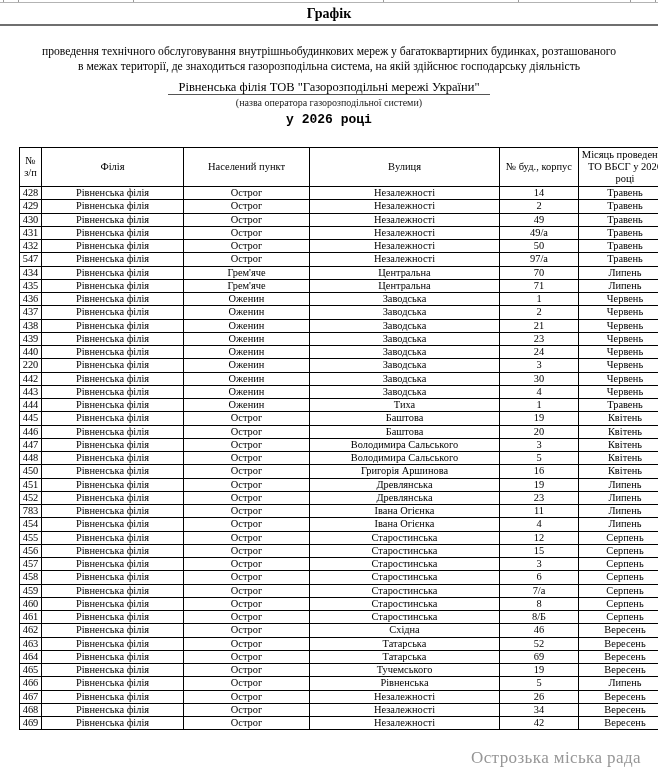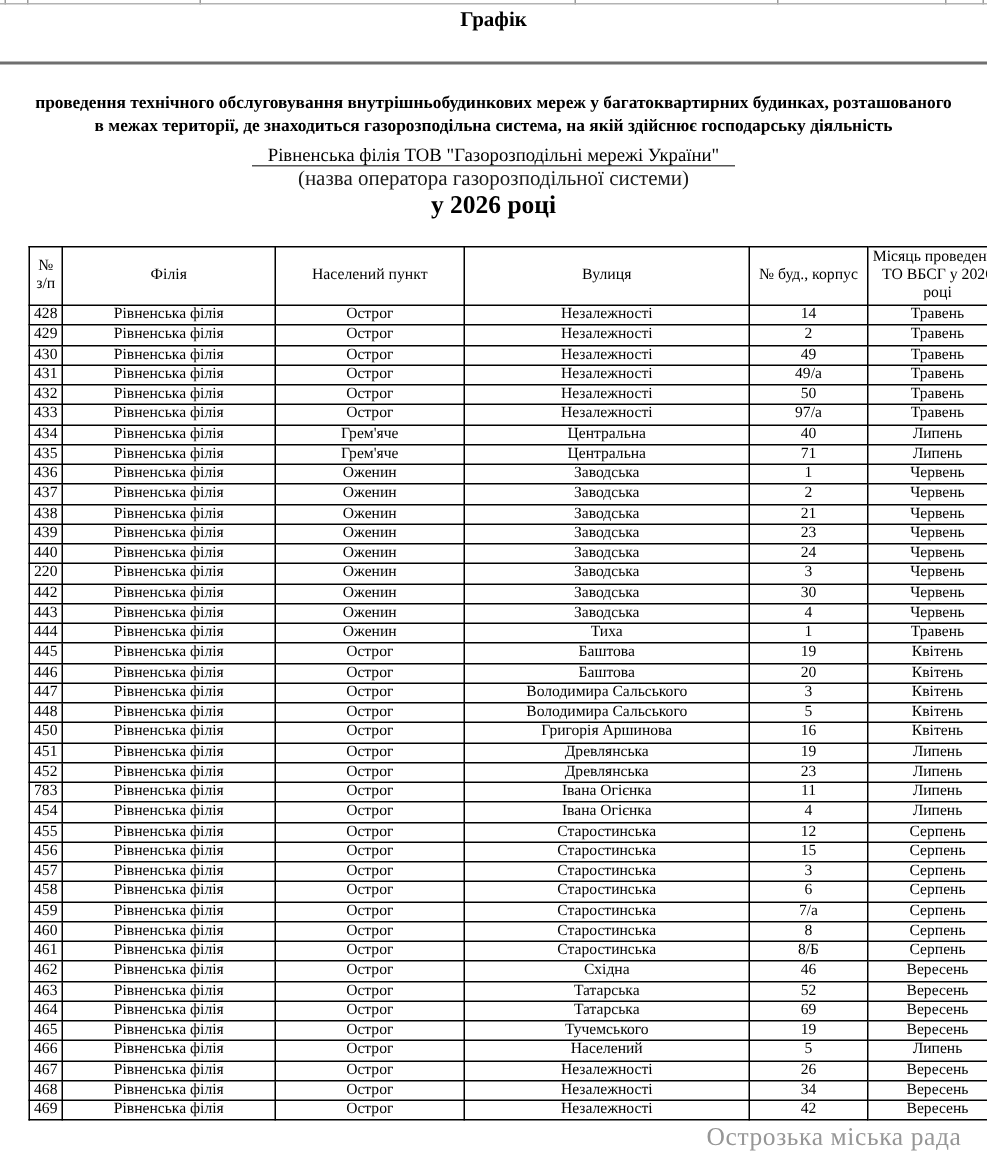--- a/index.html
+++ b/index.html
@@ -10,62 +10,63 @@
     color: #000;
     overflow: hidden;
     position: relative;
   }
   
   .top-ticks { position: absolute; top: 0; left: 0; width: 658px; height: 3px; }
   .tick { position: absolute; top: 0; width: 1px; height: 3px; background: #9a9a9a; }
 
   .title-bar {
     position: relative;
-    height: 41px;
+    height: 24px;
     border-top: 1px solid #b3b3b3;
     border-bottom: 2px solid #6f6f6f;
     margin-top: 2px;
     text-align: center;
   }
   .title-bar .title {
     font-weight: bold;
     font-size: 14px;
     line-height: 21px;
   }
 
   .subtitle {
     margin-top: 18px;
     text-align: center;
-    font-weight: bold;
+    font-weight: normal;
     font-size: 11.6px;
     line-height: 15px;
   }
   .subtitle span { display: block; white-space: nowrap; }
 
   .operator-line { margin-top: 3px; text-align: center; }
   .operator-name {
     display: inline-block;
     font-size: 12.5px;
     line-height: 14px;
     padding: 0 10px;
     border-bottom: 1px solid #555;
   }
   .operator-caption {
     margin-top: 2px;
     text-align: center;
-    font-size: 14px;
+    font-size: 10px;
     line-height: 11px;
     color: #1a1a1a;
   }
   .year-line {
     margin-top: 4px;
     text-align: center;
     font-weight: bold;
-    font-size: 17px;
+    font-size: 13px;
     line-height: 15px;
+    font-family: Liberation Mono, monospace;
   }
 
   table.schedule {
     margin: 20px 0 0 19px;
     width: 652px;
     border-collapse: collapse;
     table-layout: fixed;
   }
   .schedule th, .schedule td {
     border: 1px solid #000;
@@ -191,33 +192,33 @@
       </tr>
       <tr>
         <td>432</td>
         <td>Рівненська філія</td>
         <td>Острог</td>
         <td>Незалежності</td>
         <td>50</td>
         <td>Травень</td>
       </tr>
       <tr>
-        <td>433</td>
+        <td>547</td>
         <td>Рівненська філія</td>
         <td>Острог</td>
         <td>Незалежності</td>
         <td>97/а</td>
         <td>Травень</td>
       </tr>
       <tr>
         <td>434</td>
         <td>Рівненська філія</td>
         <td>Грем'яче</td>
         <td>Центральна</td>
-        <td>40</td>
+        <td>70</td>
         <td>Липень</td>
       </tr>
       <tr>
         <td>435</td>
         <td>Рівненська філія</td>
         <td>Грем'яче</td>
         <td>Центральна</td>
         <td>71</td>
         <td>Липень</td>
       </tr>
@@ -450,21 +451,21 @@
         <td>Рівненська філія</td>
         <td>Острог</td>
         <td>Тучемського</td>
         <td>19</td>
         <td>Вересень</td>
       </tr>
       <tr>
         <td>466</td>
         <td>Рівненська філія</td>
         <td>Острог</td>
-        <td>Населений</td>
+        <td>Рівненська</td>
         <td>5</td>
         <td>Липень</td>
       </tr>
       <tr>
         <td>467</td>
         <td>Рівненська філія</td>
         <td>Острог</td>
         <td>Незалежності</td>
         <td>26</td>
         <td>Вересень</td>

